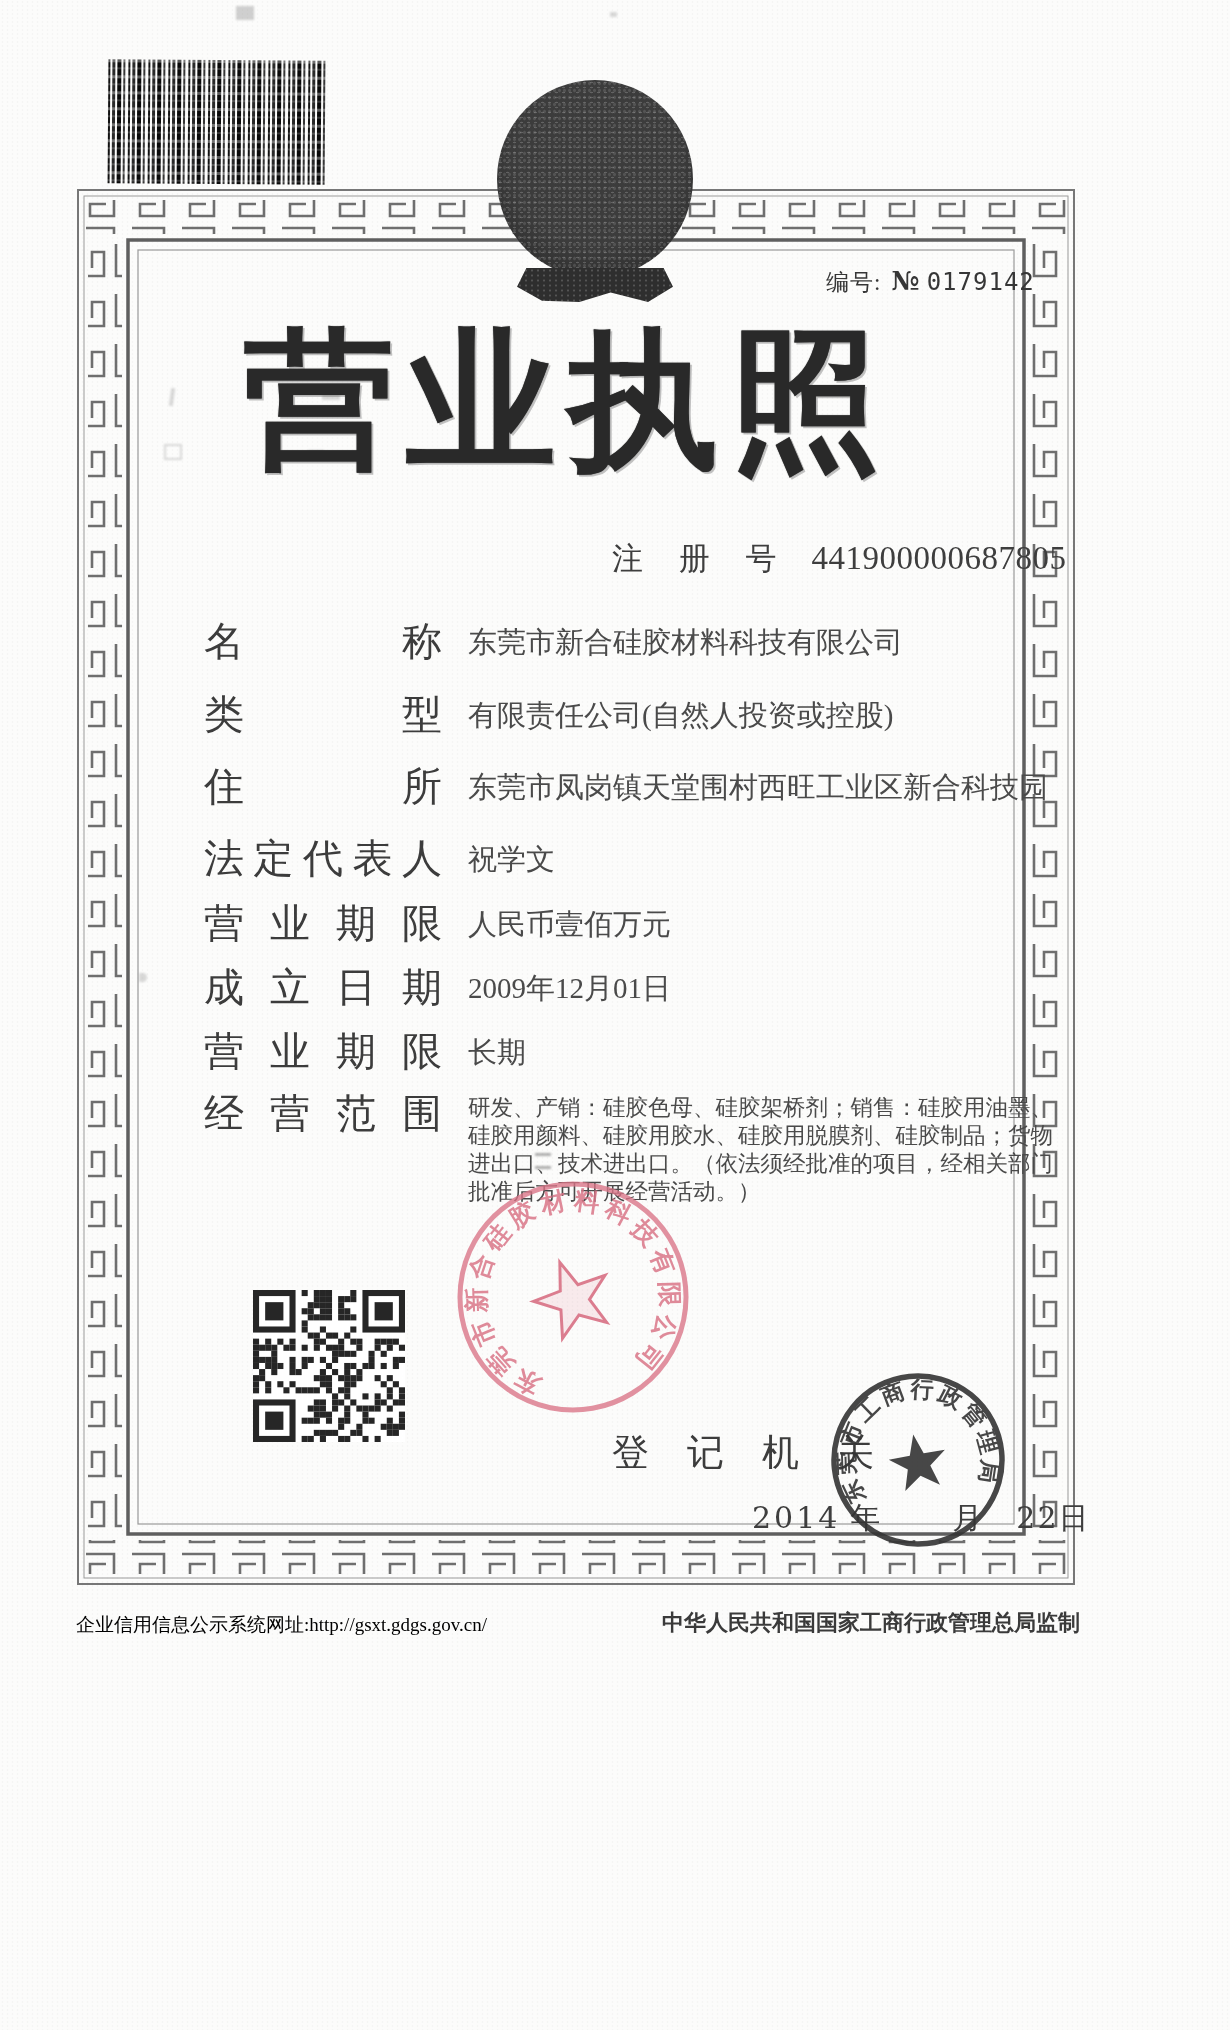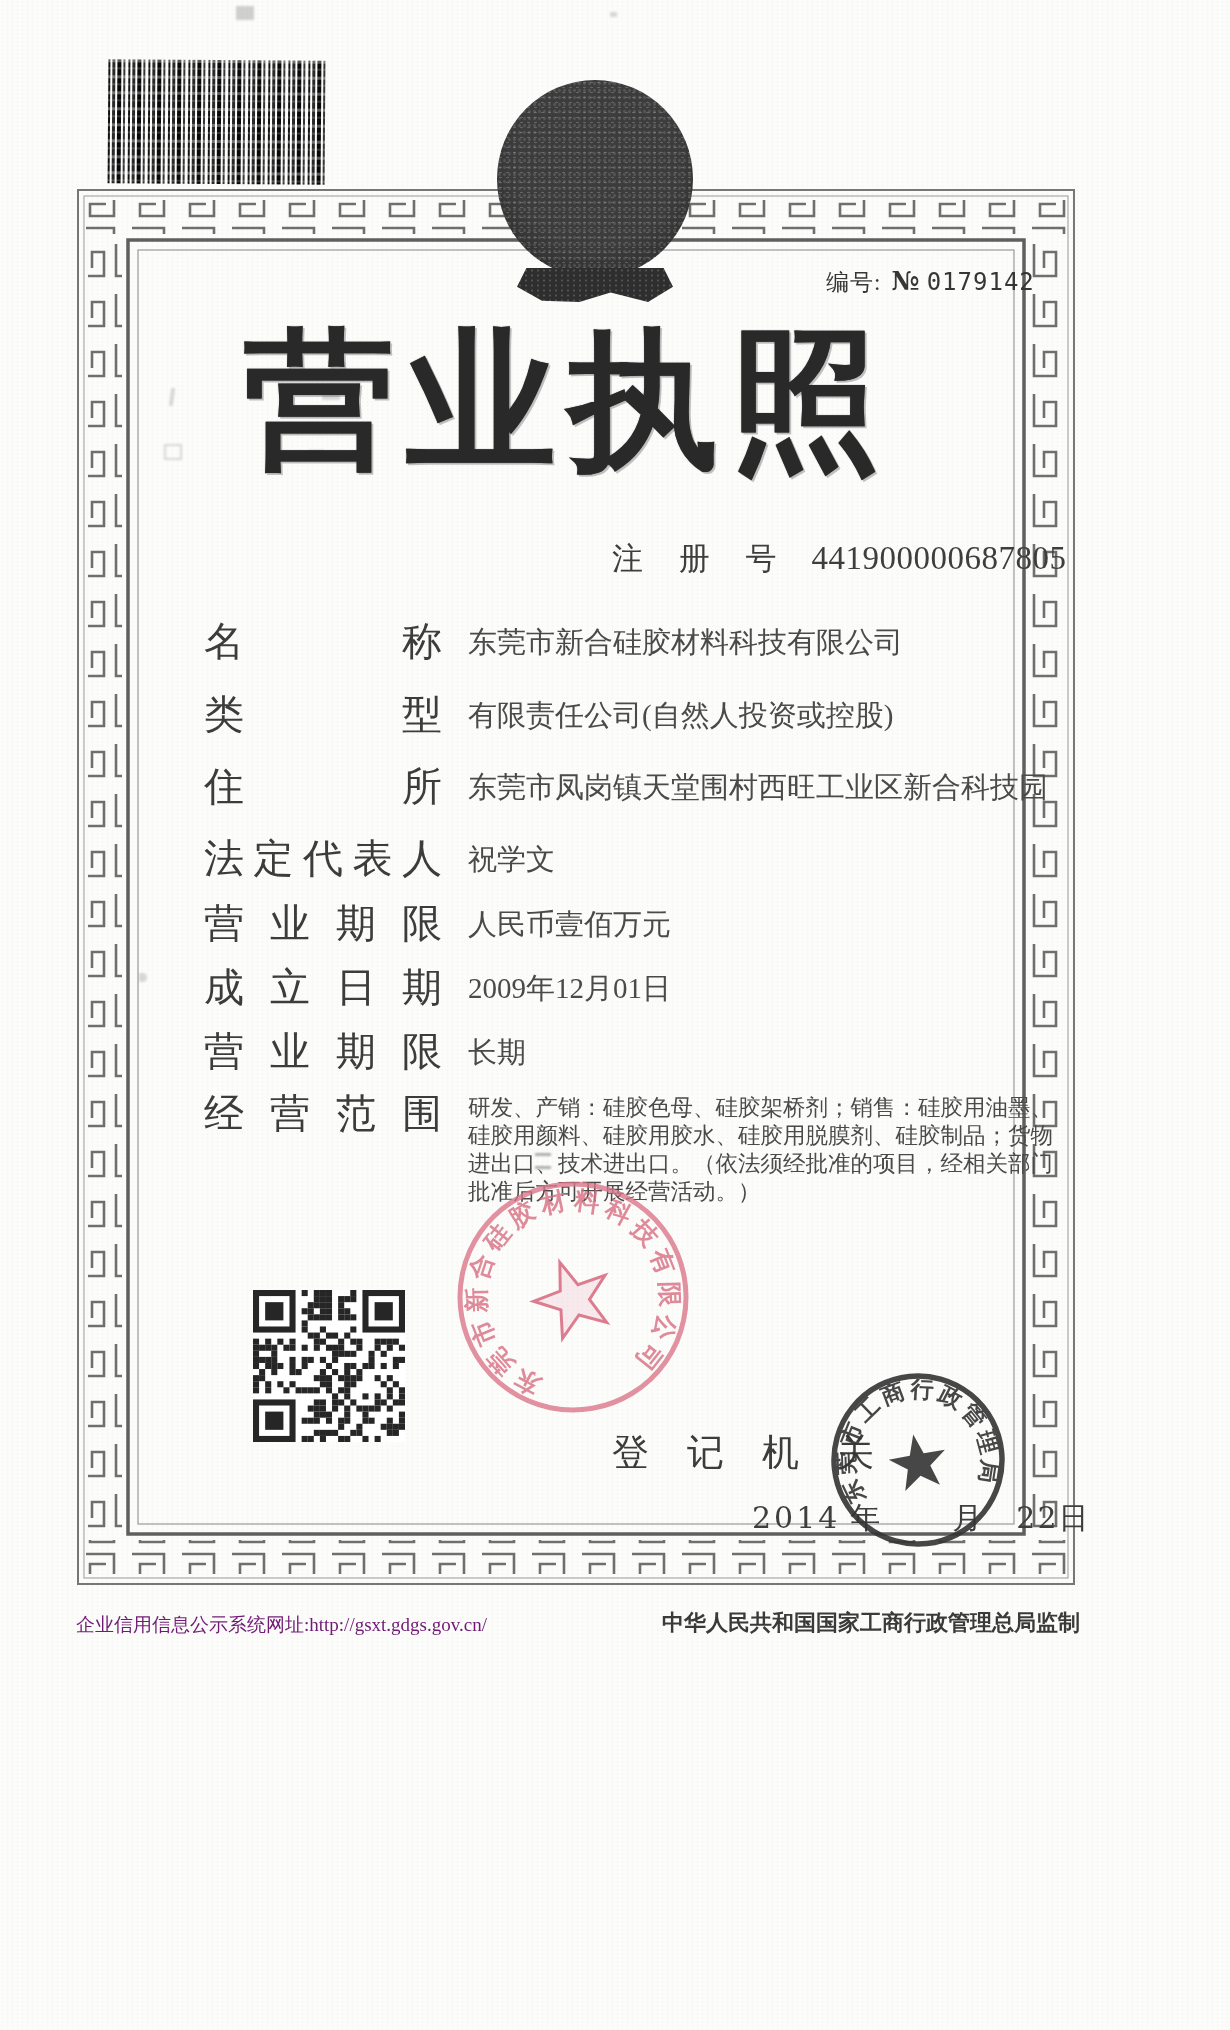--- a/index.html
+++ b/index.html
@@ -68,21 +68,21 @@
   
   .registrar{position:absolute;left:612px;top:1428px;z-index:4;font-size:37px;letter-spacing:38px;
     color:#3c3c3c;white-space:nowrap;}
   .date-line{position:absolute;left:752px;top:1492px;z-index:4;font-size:30px;color:#3e3e3e;white-space:nowrap;margin-top:6px;}
   .date-line .y{font-family:"DejaVu Serif",serif;letter-spacing:3px;}
   .date-line .u1{margin:0 0 0 10px;}
   .date-line .u2{margin:0 0 0 72px;}
   .date-line .d{font-family:"DejaVu Serif",serif;margin-left:34px;letter-spacing:2px;}
 
   
-  .footer-left{position:absolute;left:76px;top:1612px;z-index:2;font-size:19px;color:#701a75;}
+  .footer-left{position:absolute;left:76px;top:1612px;z-index:2;font-size:19px;color:#000000;}
   .footer-right{position:absolute;right:150px;top:1608px;z-index:2;font-size:22px;font-weight:700;color:#3a3a3a;}
 
   
   .mark{position:absolute;background:#8e8e8e;opacity:.32;filter:blur(1px);z-index:2;}
   .m1{left:170px;top:388px;width:4px;height:18px;transform:rotate(8deg);}
   .m2{left:322px;top:394px;width:18px;height:6px;}
   .m3{left:164px;top:444px;width:14px;height:12px;background:transparent;border:2px solid #8e8e8e;}
   .m4{left:308px;top:450px;width:16px;height:5px;}
   .m5{left:236px;top:6px;width:18px;height:14px;opacity:.4;}
   .m6{left:610px;top:12px;width:7px;height:5px;}

